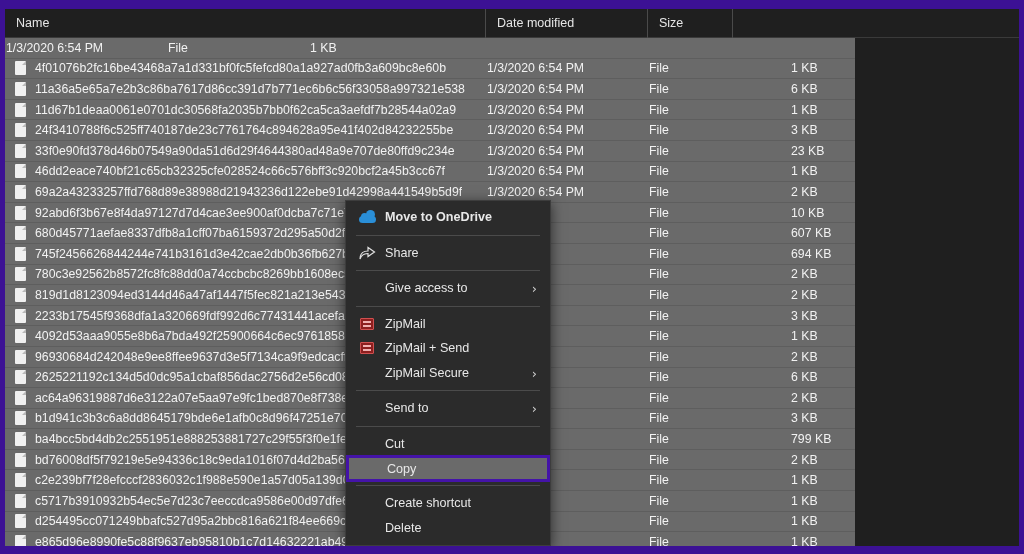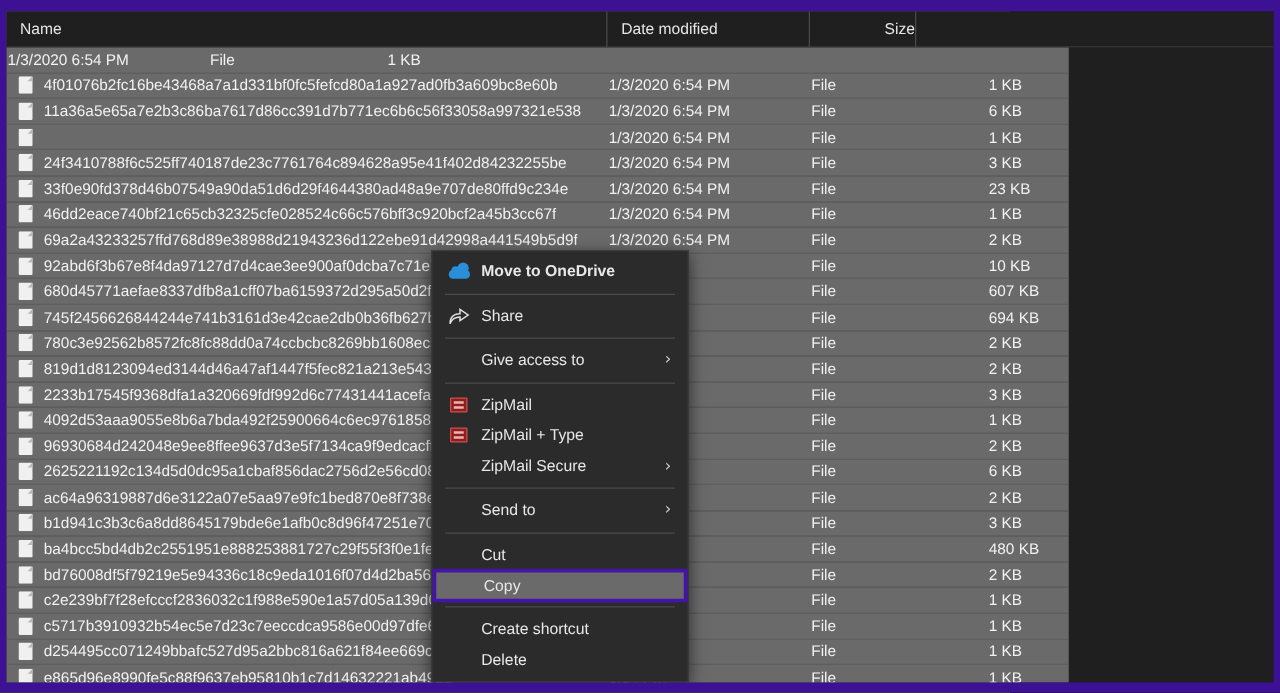--- a/index.html
+++ b/index.html
@@ -6,21 +6,21 @@
   html, body {
     margin: 0; padding: 0;
     width: 1024px; height: 554px;
     overflow: hidden;
     background: #2d0a6b;
     font-family: "Liberation Sans", sans-serif;
   }
   #screen {
     position: relative;
     width: 808px; height: 554px;
-    background: #84cc16;
+    background: #000000;
   }
   
   #frame {
     position: absolute;
     left: 0; top: 0; width: 1024px; height: 554px;
     border: 5px solid #3c1194;
     border-top-width: 9px;
     border-bottom-width: 8px;
     pointer-events: none;
     z-index: 60;
@@ -49,21 +49,21 @@
     color: #e6e6e6;
     font-size: 12.5px;
     padding-left: 11px;
     border-right: 1px solid #4a4a4a;
     white-space: nowrap;
   }
   .hcell.last { border-right: 1px solid #4a4a4a; }
   #hc-name { width: 481px; }
   #hc-date { width: 162px; }
   #hc-type { width: 143px; }
-  #hc-size { width: 85px; justify-content: flex-end; }
+  #hc-size { width: 85px; }
   #top-chevron {
     position: absolute;
     left: 248px; top: -8px;
     width: 16px; height: 10px;
     color: #6c4ac0;
     font-size: 11px;
     line-height: 10px;
     text-align: center;
     z-index: 61;
   }
@@ -215,20 +215,21 @@
             <span class="file-icon"></span>
             <span class="nm">11a36a5e65a7e2b3c86ba7617d86cc391d7b771ec6b6c56f33058a997321e538</span>
           </div>
           <div class="c-date">1/3/2020 6:54 PM</div>
           <div class="c-type">File</div>
           <div class="c-size">6 KB</div>
         </div>
         <div class="row">
           <div class="c-name">
             <span class="file-icon"></span>
+            <span class="nm">11d67b1deaa0061e0701dc30568fa2035b7bb0f62ca5ca3aefdf7b28544a02a9</span>
           </div>
           <div class="c-date">1/3/2020 6:54 PM</div>
           <div class="c-type">File</div>
           <div class="c-size">1 KB</div>
         </div>
         <div class="row">
           <div class="c-name">
             <span class="file-icon"></span>
             <span class="nm">24f3410788f6c525ff740187de23c7761764c894628a95e41f402d84232255be</span>
           </div>
@@ -362,21 +363,21 @@
           <div class="c-type">File</div>
           <div class="c-size">3 KB</div>
         </div>
         <div class="row">
           <div class="c-name">
             <span class="file-icon"></span>
             <span class="nm">ba4bcc5bd4db2c2551951e888253881727c29f55f3f0e1fe15</span>
           </div>
           <div class="c-date">11:28 AM</div>
           <div class="c-type">File</div>
-          <div class="c-size">480 KB</div>
+          <div class="c-size">799 KB</div>
         </div>
         <div class="row">
           <div class="c-name">
             <span class="file-icon"></span>
             <span class="nm">bd76008df5f79219e5e94336c18c9eda1016f07d4d2ba56533</span>
           </div>
           <div class="c-date">6:54 PM</div>
           <div class="c-type">File</div>
           <div class="c-size">2 KB</div>
         </div>
@@ -447,21 +448,21 @@
         <div class="mi">
           <span class="mi-ico">
             <span class="zipico"></span>
           </span>
           <span>ZipMail</span>
         </div>
         <div class="mi">
           <span class="mi-ico">
             <span class="zipico"></span>
           </span>
-          <span>ZipMail + Type</span>
+          <span>ZipMail + Send</span>
         </div>
         <div class="mi">
           <span>ZipMail Secure</span>
           <span class="chev">›</span>
         </div>
         <div class="sep"></div>
         <div class="mi">
           <span>Send to</span>
           <span class="chev">›</span>
         </div>

